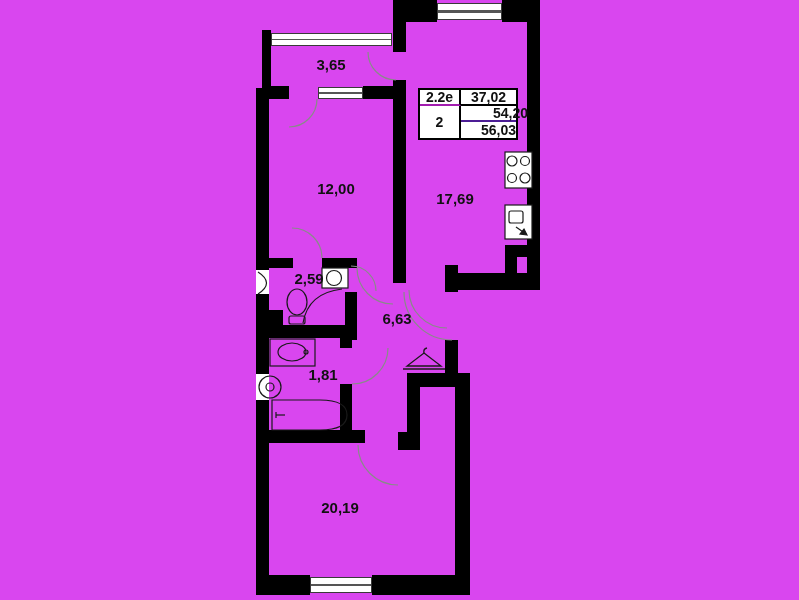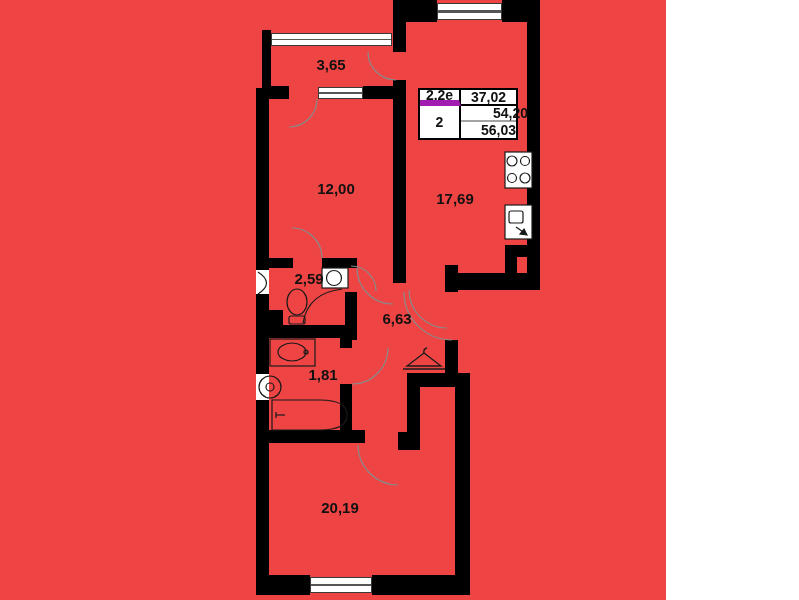--- a/index.html
+++ b/index.html
@@ -1,17 +1,17 @@
 <!DOCTYPE html>
 <html><head>
 <meta charset="utf-8">
 <style>
   html,body{margin:0;padding:0;background:#fff;}
   .plan{
-    position:relative;width:666px;height:600px;background:#ef4444;
+    position:relative;width:799px;height:600px;background:#d946ef;
     font-family:"Liberation Sans",sans-serif;overflow:hidden;
   }
   .w{position:absolute;background:#000;}
   .cut{position:absolute;background:#fff;}
   .win{
     position:absolute;box-sizing:border-box;border:1.5px solid #3a3a3a;
     background:linear-gradient(to bottom,#fff 0 42%,#555 42% 58%,#fff 58% 100%);
     z-index:3;
   }
   .fx{position:absolute;left:0;top:0;z-index:4;pointer-events:none;}
@@ -19,24 +19,24 @@
     position:absolute;transform:translate(-50%,-50%);
     font-weight:bold;font-size:15px;color:#111;white-space:nowrap;z-index:6;
   }
   .info-table{
     position:absolute;left:418px;top:88px;z-index:6;
     display:grid;grid-template-columns:41px 55px;grid-template-rows:16px 16px 16px;
     border:2px solid #000;background:#fff;
     font-weight:bold;font-size:14px;color:#111;
   }
   .info-table .cell{display:flex;align-items:center;justify-content:center;box-sizing:border-box;}
-  .c-type {grid-area:1/1/2/2;border-right:2px solid #000;border-bottom:6px solid #a21caf;}
+  .c-type {grid-area:1/1/2/2;border-right:2px solid #000;border-bottom:2px solid #a21caf;}
   .c-r1   {grid-area:1/2/2/3;border-bottom:2px solid #000;}
   .c-rooms{grid-area:2/1/4/2;border-right:2px solid #000;}
-  .c-r2   {grid-area:2/2/3/3;border-bottom:2px solid #a3a3a3;padding-left:44px;}
+  .c-r2   {grid-area:2/2/3/3;border-bottom:2px solid #4c1d95;padding-left:44px;}
   .c-r3   {grid-area:3/2/4/3;padding-left:20px;}
 </style>
 </head>
 <body>
 
 <div class="plan">
 
   <div class="w" style="left:256px;top:88px;width:13px;height:507px"></div>
   <div class="w" style="left:262px;top:30px;width:9px;height:66px"></div>
   <div class="w" style="left:269px;top:86px;width:20px;height:13px"></div>

